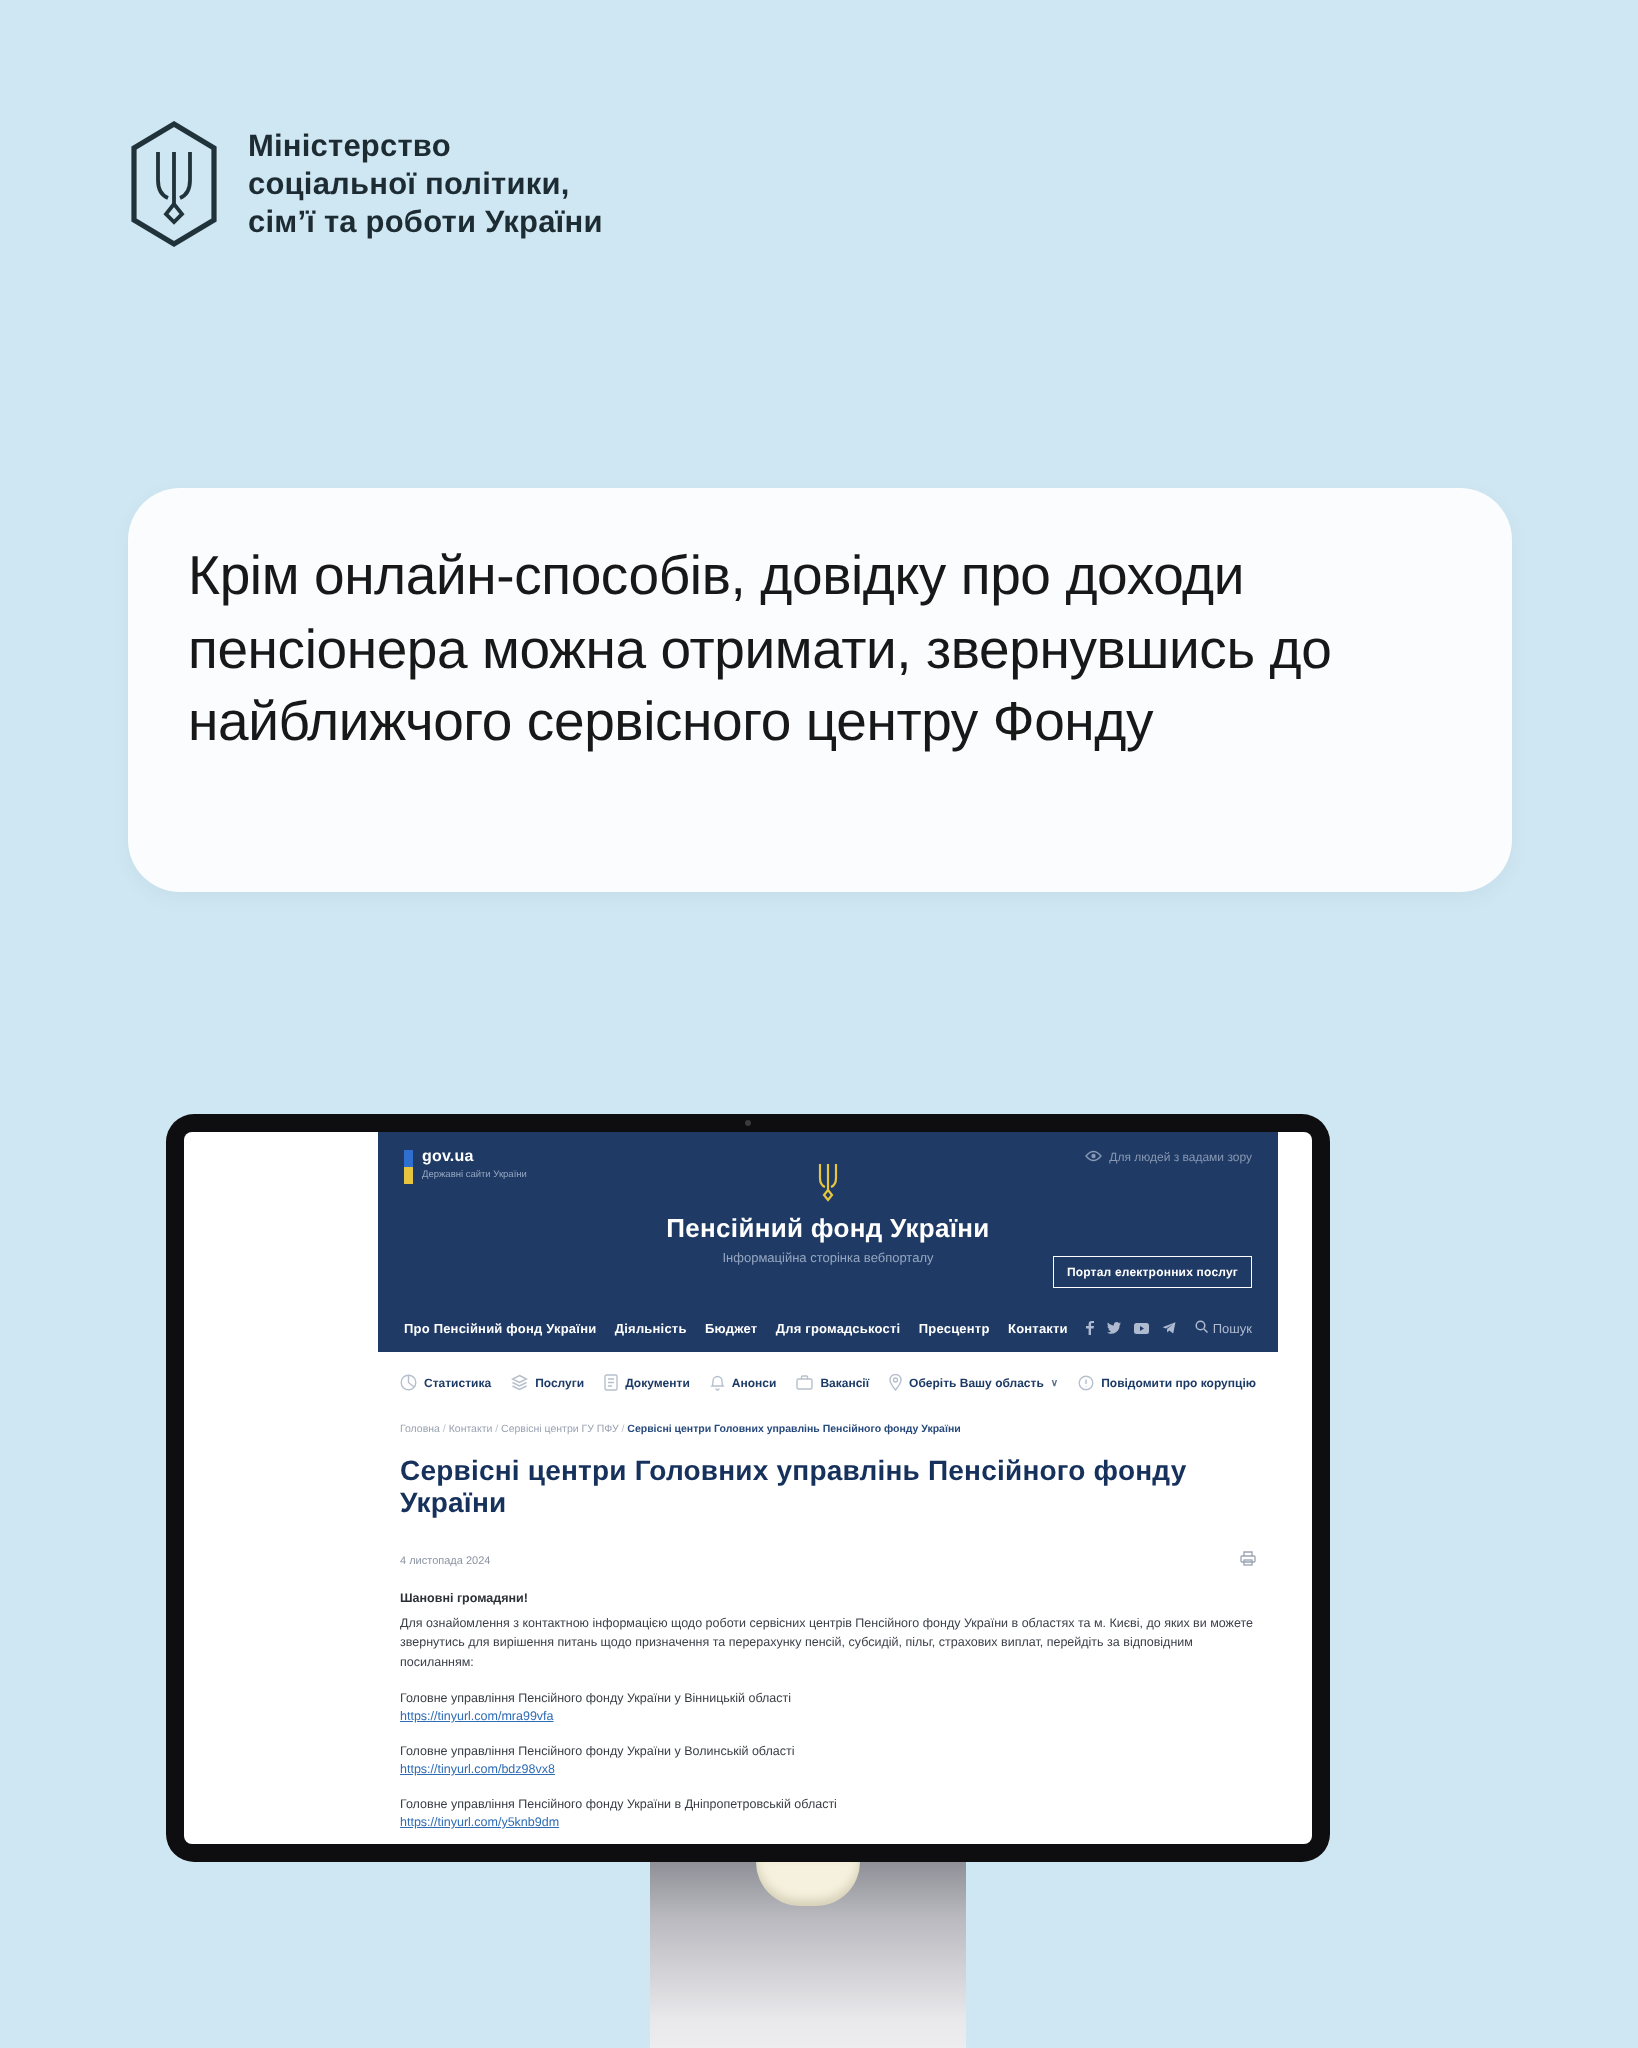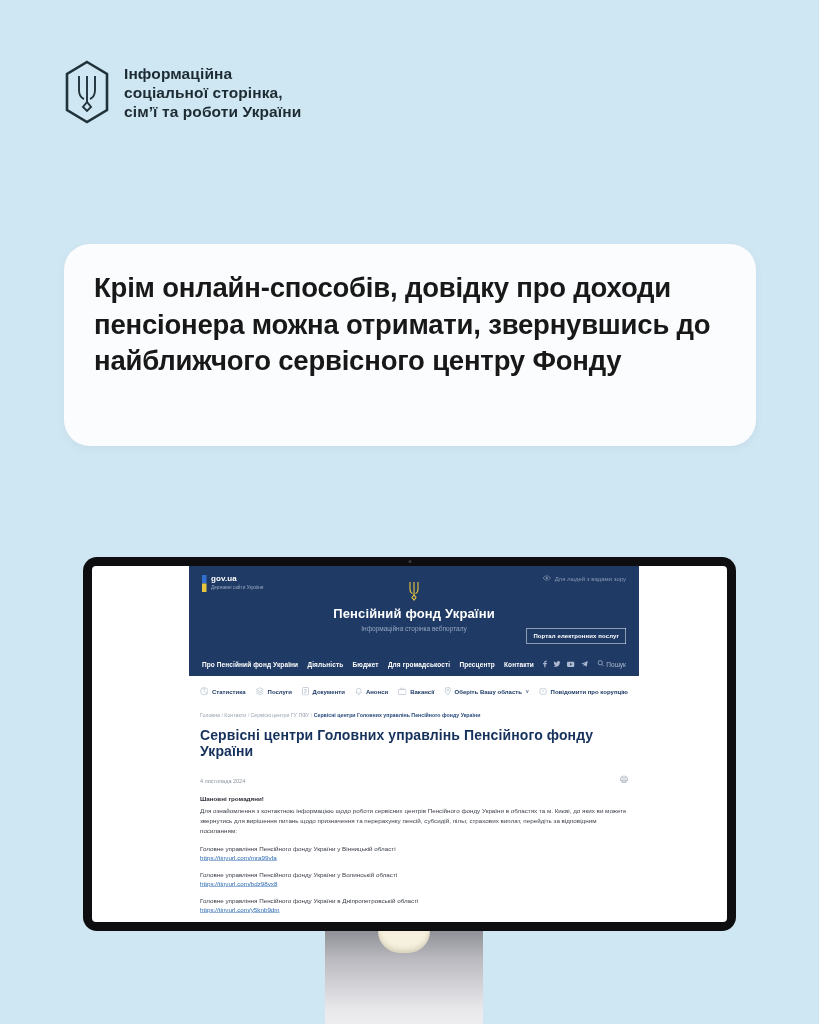--- a/index.html
+++ b/index.html
@@ -8,25 +8,25 @@
   .canvas { position:relative; width:819px; height:1024px; background:#cfe7f2; overflow:hidden; }
 
   
   .ministry { position:absolute; left:64px; top:60px; display:flex; align-items:center; gap:14px; }
   .ministry svg { display:block; }
   .ministry-name { font-size:15.5px; font-weight:700; color:#1d2b33; line-height:19px; letter-spacing:.1px; }
 
   
   .quote-card { position:absolute; left:64px; top:244px; width:692px; height:202px;
     background:#fbfcfd; border-radius:26px; box-shadow:0 3px 10px rgba(40,70,90,.05); }
-  .quote-text { padding:26px 30px; font-size:27.5px; font-weight:700; color:#181818;
+  .quote-text { padding:26px 30px; font-size:27.5px; font-weight:400; color:#181818;
     line-height:1.33; letter-spacing:-.2px; }
 
   
-  .monitor { position:absolute; left:83px; top:557px; width:653px; height:374px;
+  .monitor { position:absolute; left:83px; top:557px; width:582px; height:374px;
     background:#0e0e10; border-radius:14px; }
   .camera-dot { position:absolute; left:50%; top:3px; width:3px; height:3px; border-radius:50%;
     background:#3a3a3e; transform:translateX(-50%); }
   .screen { position:absolute; left:9px; top:9px; right:9px; bottom:9px; background:#ffffff;
     border-radius:4px; overflow:hidden; }
   .stand { position:absolute; left:325px; top:931px; width:158px; height:93px;
     background:linear-gradient(#8f8f97, #b9b9bf 30%, #e9e9ec 85%, #ededf0); }
   .stand-notch { position:absolute; left:50%; top:0; transform:translateX(-50%);
     width:52px; height:22px; background:#f6f1de; border-radius:0 0 52px 52px;
     box-shadow:inset 0 -3px 5px rgba(120,110,70,.25); }
@@ -90,22 +90,22 @@
         <path d="M23 2 L43 14 L43 50 L23 62 L3 50 L3 14 Z" stroke="#20323a" stroke-width="2.6" fill="none"></path>
         <g stroke="#20323a" stroke-width="1.9" fill="none">
           <path d="M23 16 V42"></path>
           <path d="M15 16 V30 Q15 37 20 39"></path>
           <path d="M31 16 V30 Q31 37 26 39"></path>
           <path d="M23 42 L19 47 L23 51 L27 47 Z"></path>
         </g>
       </svg>
     </span>
     <div class="ministry-name">
-      <div>Інформаційна</div>
-      <div>соціальної сторінка,</div>
+      <div>Міністерство</div>
+      <div>соціальної політики,</div>
       <div>сім’ї та роботи України</div>
     </div>
   </div>
 
   <div class="quote-card">
     <div class="quote-text">Крім онлайн-способів, довідку про доходи пенсіонера можна отримати, звернувшись до найближчого сервісного центру Фонду</div>
   </div>
 
   <div class="monitor">
     <div class="camera-dot"></div>

